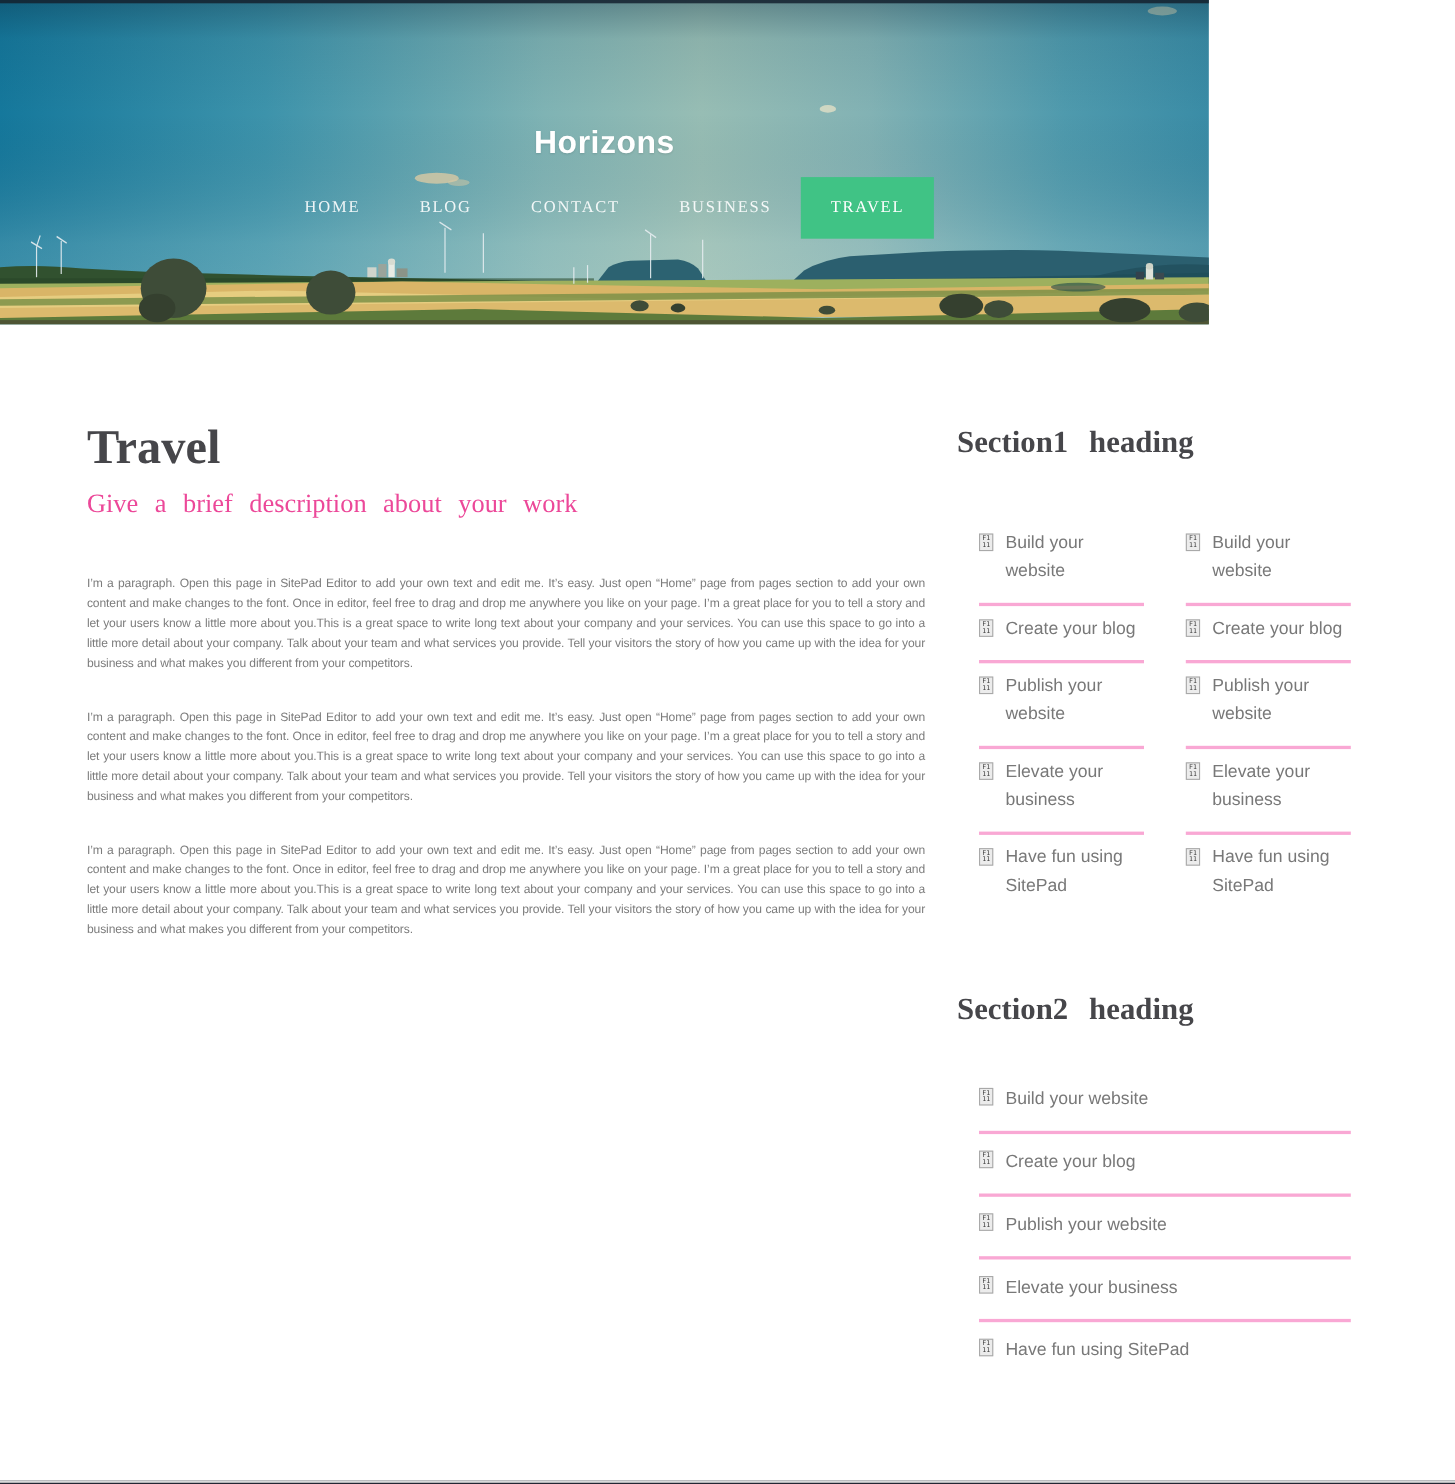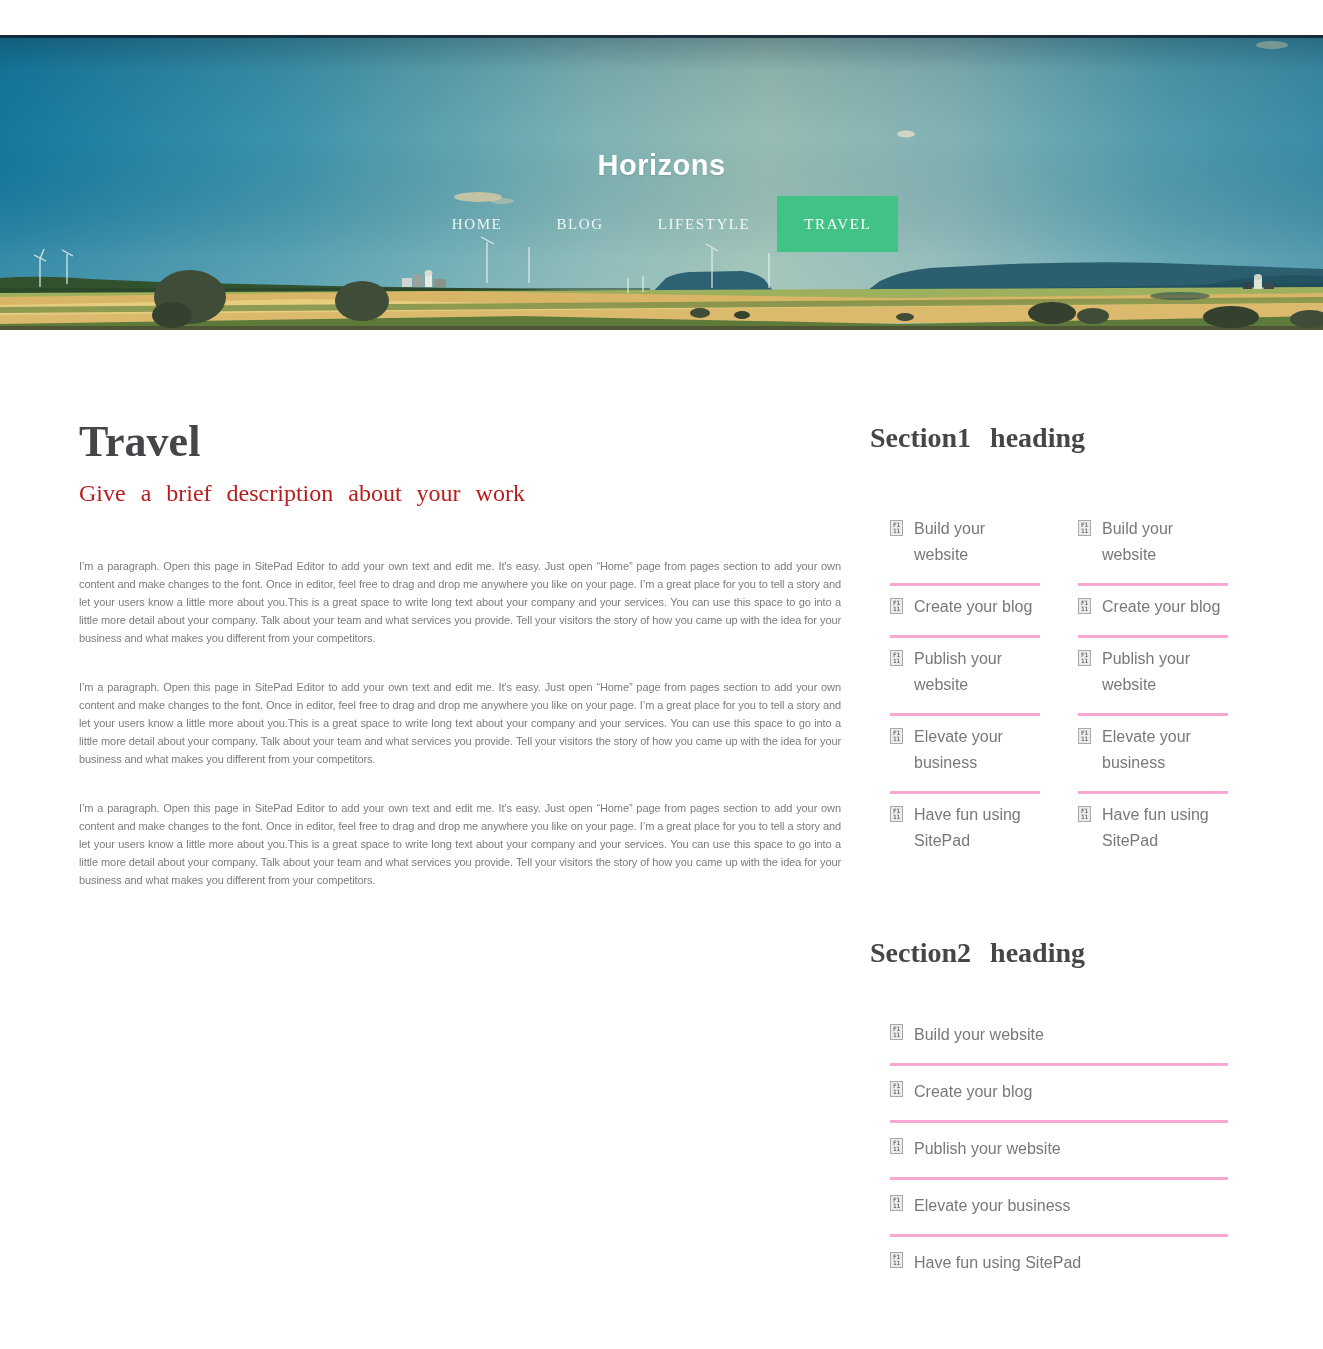--- a/index.html
+++ b/index.html
@@ -4,21 +4,21 @@
 <style>
   * { box-sizing: border-box; }
   html,body { margin:0; padding:0; background:#ffffff; }
   body {
     width:1323px;
     font-family:"Liberation Sans", sans-serif;
     -webkit-font-smoothing:antialiased;
   }
 
   
-  .hero { position:relative; width:1323px; height:295px; overflow:hidden;margin-top:35px; }
+  .hero { position:relative; width:1099px; height:295px; overflow:hidden; }
   .hero svg { position:absolute; left:0; top:0; width:100%; height:100%; display:block; }
   .site-title {
     position:absolute; top:114px; left:0; width:100%;
     text-align:center; color:#ffffff; font-size:29px; font-weight:bold;
     letter-spacing:.5px; text-shadow:0 1px 2px rgba(0,0,0,.12);
   }
   .nav { position:absolute; top:161px; left:0; width:100%;
          display:flex; justify-content:center;font-family:Liberation Serif, serif; }
   .nav-item {
     height:56px; line-height:56px; padding:0 27px;
@@ -32,21 +32,21 @@
     display:flex; align-items:flex-start;
     padding:88px 95px 90px 79px;
   }
   .main-col { width:762px; margin-right:29px; }
   .page-title {
     margin:0; font-family:"Liberation Serif", serif; font-weight:bold;
     font-size:44px; line-height:1.08; color:#46464a;
   }
   .page-subtitle {
     margin:14px 0 0; font-family:"Liberation Serif", serif;
-    font-size:24px; color:#b91c1c; word-spacing:9px;
+    font-size:24px; color:#ec4899; word-spacing:9px;
   }
   .paragraphs { margin-top:50px; }
   .paragraphs p {
     margin:0 0 31px; font-size:11px; line-height:18px; color:#7c7c7c;
     text-align:justify; letter-spacing:-.1px;
   }
   .paragraphs p:last-child { margin-bottom:0; }
 
   
   .sidebar { width:358px; }
@@ -170,21 +170,22 @@
       <line x1="628" y1="243" x2="628" y2="258"></line>
       <line x1="643" y1="241" x2="643" y2="257"></line>
     </g>
   </svg>
 
   <div class="site-title">Horizons</div>
 
   <nav class="nav">
     <div class="nav-item">HOME</div>
     <div class="nav-item">BLOG</div>
-    <div class="nav-item">LIFESTYLE</div>
+    <div class="nav-item">CONTACT</div>
+    <div class="nav-item">BUSINESS</div>
     <div class="nav-item active">TRAVEL</div>
   </nav>
 </div>
 
 <div class="content">
 
   <div class="main-col">
     <h1 class="page-title">Travel</h1>
     <div class="page-subtitle">Give a brief description about your work</div>
     <div class="paragraphs">

